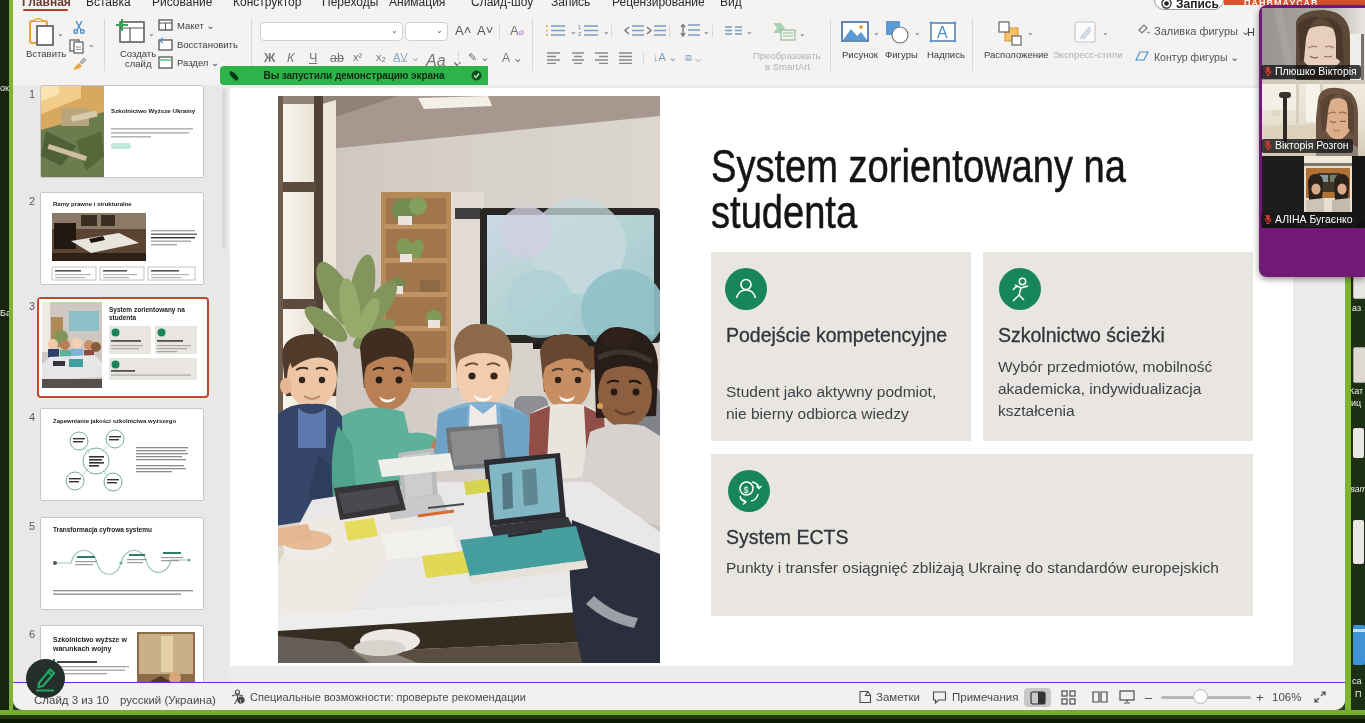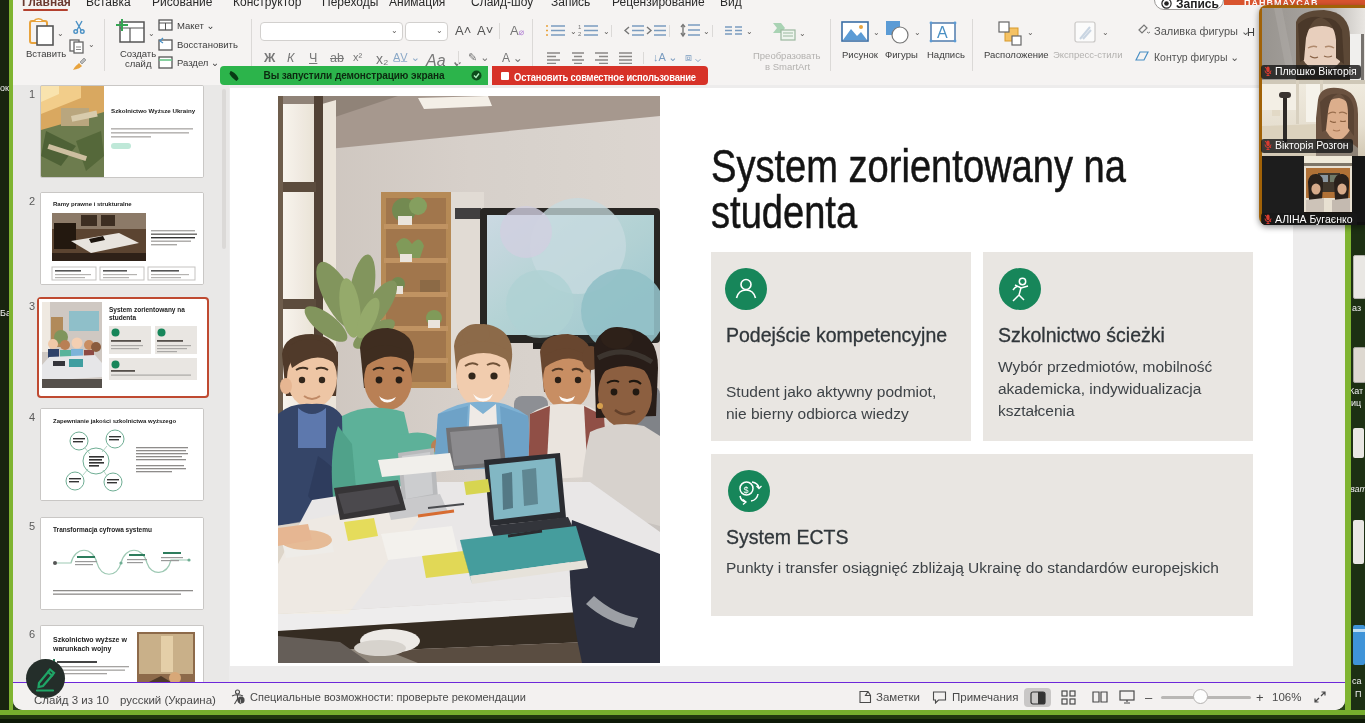--- a/index.html
+++ b/index.html
@@ -129,21 +129,21 @@
     <div class="chev" style="left:423px;top:15px;">⌄</div>
     <div class="rlabel" style="left:442px;top:12px;font-size:13px;color:#555;">A˄</div>
     <div class="rlabel" style="left:464px;top:12px;font-size:13px;color:#555;">A˅</div>
     <div class="sep" style="left:486px;top:12px;height:16px;"></div>
     <div class="rlabel" style="left:497px;top:12px;font-size:13px;color:#777;">A<span style="color:#b07fd4;font-size:9px;">⌀</span></div>
     <div class="rlabel" style="left:251px;top:40px;font-size:12.5px;color:#777;font-weight:bold;">Ж</div>
     <div class="rlabel" style="left:274px;top:40px;font-size:12.5px;color:#777;font-style:italic;">К</div>
     <div class="rlabel" style="left:296px;top:40px;font-size:12.5px;color:#777;text-decoration:underline;">Ч</div>
     <div class="rlabel" style="left:317px;top:40px;font-size:12.5px;color:#777;text-decoration:line-through;">ab</div>
     <div class="rlabel" style="left:340px;top:40px;font-size:11px;color:#777;">x²</div>
-    <div class="rlabel" style="left:363px;top:40px;font-size:14px;color:#777;">x₂</div>
+    <div class="rlabel" style="left:363px;top:40px;font-size:11px;color:#777;">x₂</div>
     <div class="rlabel" style="left:380px;top:40px;font-size:11px;color:#8aa8c7;">A̲V̲ ⌄</div>
     <div class="rlabel" style="left:413px;top:40px;font-size:16px;color:#777;font-style:italic;">Aa ⌄</div>
     <div class="sep" style="left:445px;top:40px;height:14px;"></div>
     <div class="rlabel" style="left:455px;top:40px;font-size:11px;color:#777;">✎ ⌄</div>
     <div class="rlabel" style="left:489px;top:40px;font-size:12px;color:#777;">A ⌄</div>
     <div class="sep" style="left:519px;top:8px;height:52px;"></div>
 
     <svg class="abs" style="left:532px;top:13px;" width="22" height="13" viewBox="0 0 22 13">
         <g stroke="#7a9cc0" stroke-width="1.4">
           <path d="M6 2 h14 M6 6.5 h14 M6 11 h14"></path>
@@ -260,24 +260,20 @@
 
   <div class="abs" style="left:207px;top:66px;width:268px;height:19px;background:#2cb44b;border-radius:4px 0 0 4px;">
     <svg class="abs" style="left:8px;top:3.5px;" width="12" height="12" viewBox="0 0 12 12">
         <path d="M2.5 1 C5 1 10.5 6.5 10.5 9 L8.5 11 C7 10.5 1.5 5 1.5 3.5 Z" fill="#083a14"></path>
       </svg>
     <div class="abs" style="left:0;width:100%;top:3px;text-align:center;font-size:11.5px;color:#0c2a10;font-weight:bold;letter-spacing:-.1px;transform:scaleX(.874);">Вы запустили демонстрацию экрана</div>
     <svg class="abs" style="left:251px;top:4px;" width="11" height="11" viewBox="0 0 11 11">
         <circle cx="5.5" cy="5.5" r="5" fill="#0d4d1c"></circle>
         <path d="M3 5.5 L5 7.5 L8 3.5" stroke="#aef0c0" stroke-width="1.4" fill="none"></path>
       </svg>
-  </div>
-  <div class="abs" style="left:479px;top:66px;width:216px;height:19px;background:#d73228;border-radius:0 4px 4px 0;overflow:hidden;">
-    <div class="abs" style="left:9px;top:5.5px;width:8px;height:8px;background:#fff;border-radius:1px;"></div>
-    <div class="abs" style="left:22px;top:4.5px;font-size:11px;color:#fff;font-weight:bold;letter-spacing:-.2px;white-space:nowrap;transform:scaleX(.855);transform-origin:0 50%;">Остановить совместное использование</div>
   </div>
 
   <div id="sidebar" class="abs" style="left:0;top:85px;width:216px;height:597px;background:#e9e8e7;">
     <div class="tnum" style="left:8px;top:3px;">1</div>
     <div class="thumb" style="left:27px;top:0;">
       <svg width="162" height="91" viewBox="0 0 162 91">
         <rect width="162" height="91" fill="#fff"></rect>
         <rect width="63" height="91" fill="#6d7c4e"></rect>
         <path d="M0 0 h63 v26 L0 44 Z" fill="#d9a860"></path>
         <path d="M0 0 h40 v12 L0 28 Z" fill="#f2cd8a"></path>
@@ -764,21 +760,21 @@
 </div>
 
 <div class="abs" style="left:1154px;top:-12px;width:68px;height:20px;background:#fff;border:1px solid #9a9896;border-radius:10px;overflow:visible;">
   <svg class="abs" style="left:6px;top:9px;" width="11" height="11" viewBox="0 0 11 11">
       <circle cx="5.5" cy="5.5" r="4.6" fill="none" stroke="#222" stroke-width="1.2"></circle>
       <circle cx="5.5" cy="5.5" r="2.3" fill="#222"></circle>
     </svg>
   <div class="abs" style="left:21px;top:8px;font-size:12px;color:#222;font-weight:bold;">Запись</div>
 </div>
 
-<div id="vpanel" class="abs" style="left:1259px;top:5px;width:106px;height:220px;background:#a16207;border-radius:8px 0 0 8px;overflow:hidden;box-shadow:0 2px 6px rgba(0,0,0,.45);">
+<div id="vpanel" class="abs" style="left:1259px;top:5px;width:106px;height:272px;background:#701a75;border-radius:8px 0 0 8px;overflow:hidden;box-shadow:0 2px 6px rgba(0,0,0,.45);">
 
   <div class="abs" style="left:3px;top:3px;width:103px;height:72px;overflow:hidden;">
     <svg width="103" height="72" viewBox="0 0 103 72">
       <defs>
         <linearGradient id="v1w" x1="0" y1="0" x2="1" y2="0">
           <stop offset="0" stop-color="#98948f"></stop>
             <stop offset=".55" stop-color="#a8a4a0"></stop>
             <stop offset=".8" stop-color="#cfccc8"></stop>
             <stop offset="1" stop-color="#e9e6e2"></stop>
         </linearGradient>

